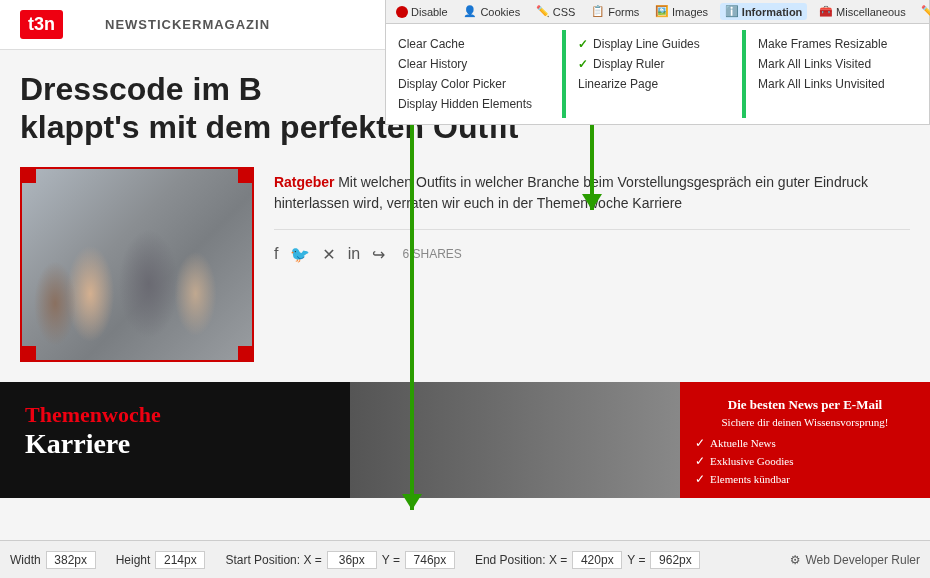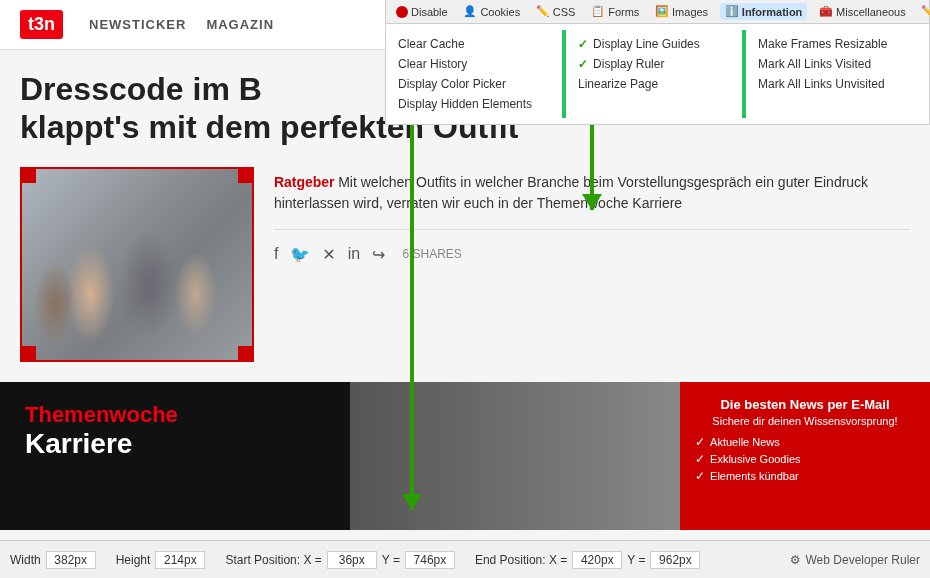--- a/index.html
+++ b/index.html
@@ -24,26 +24,25 @@
       padding: 0 20px;
       border-bottom: 1px solid #ddd;
     }
     .logo {
       background: #e01;
       color: #fff;
       font-weight: bold;
       font-size: 18px;
       padding: 4px 8px;
       border-radius: 3px;
-      margin-right: 26px;
+      margin-right: 42px;
     }
     .logo span { color: #fff; }
     .nav-links {
       display: flex;
-      gap: 20px;
       color: #555;
       font-size: 13px;
       font-weight: 600;
       letter-spacing: 1px;
       text-align: center;
     }
 
     
     .article-area {
       padding: 20px 20px 10px 20px;
@@ -187,23 +186,24 @@
       width: 0;
       height: 0;
       border-left: 10px solid transparent;
       border-right: 10px solid transparent;
       border-top: 16px solid #2a9d00;
     }
 
     
     .bottom-banner {
       background: #111;
-      height: 148px;
+      height: 116px;
       display: flex;
       margin-top: 10px;
+      font-family: Liberation Serif, serif;
     }
     .banner-left {
       padding: 20px 25px;
       flex: 0 0 350px;
     }
     .banner-left .red-title {
       color: #e01;
       font-size: 22px;
       font-weight: bold;
     }

